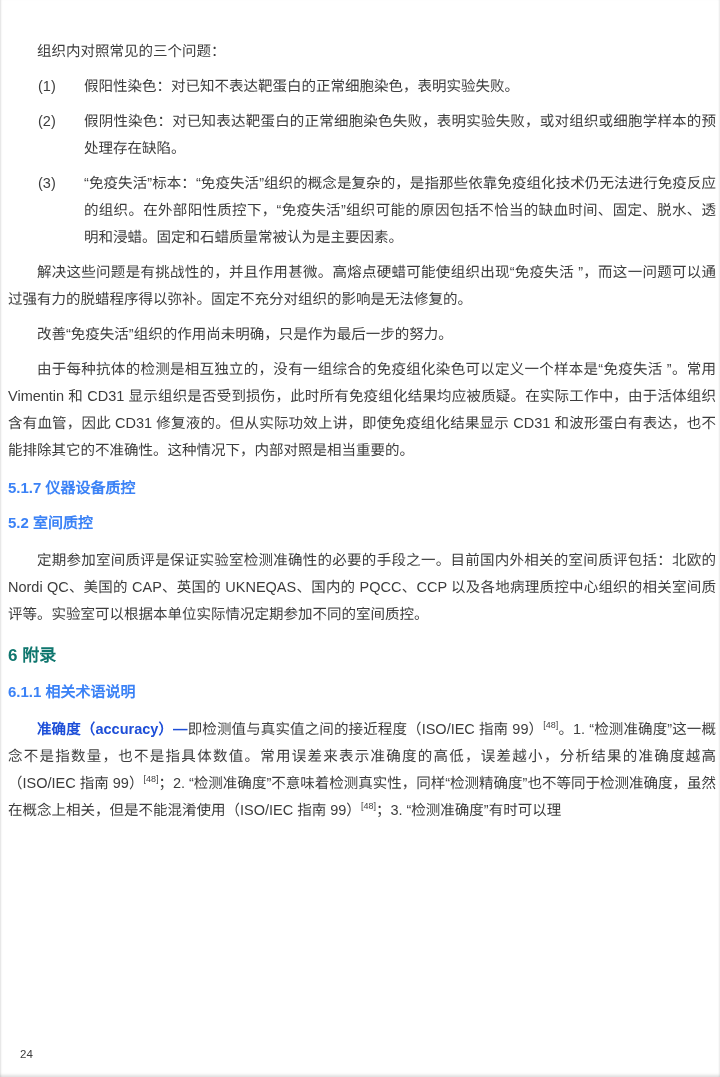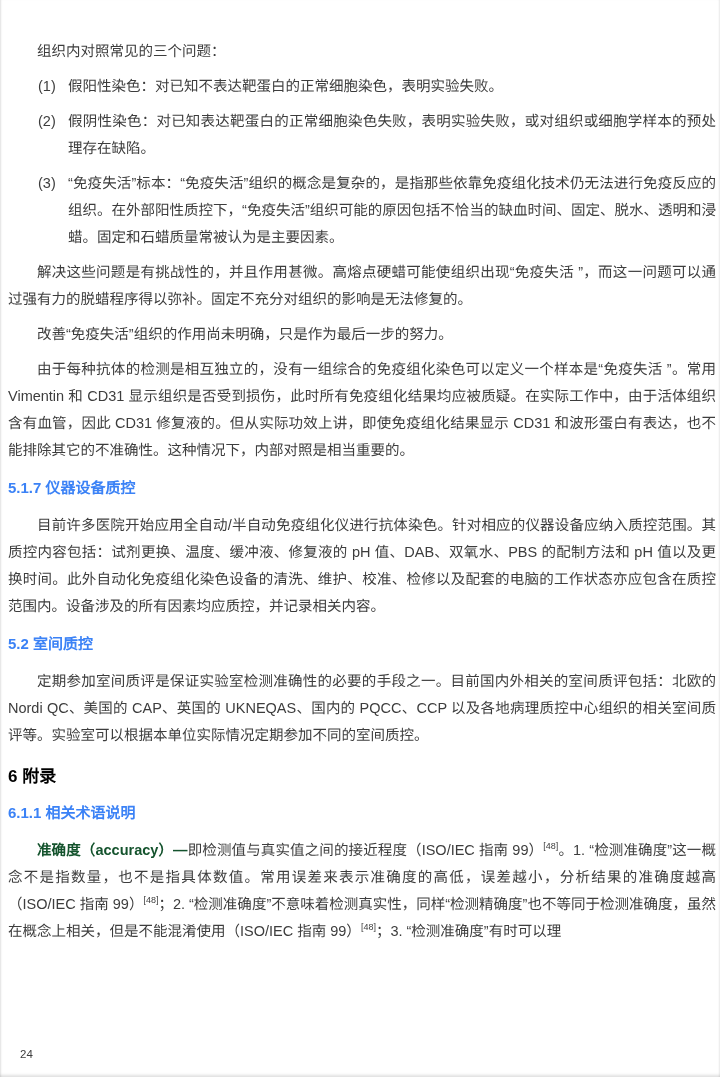--- a/index.html
+++ b/index.html
@@ -30,36 +30,36 @@
   .para  { text-indent: 2em; text-align: justify; }
   .plist { margin: 0; }
   .pl-item {
     display: flex;
     padding-left: 30px;
     margin: 0 0 8px 0;
     font-size: 14.5px;
     line-height: 27px;
   }
   .pl-num { flex: none; width: 30px; }
-  .pl-text { flex: 1; text-align: justify; }
+  .pl-text { flex: 1; text-align: justify; margin-left: 16px; }
   .h3 {
     font-size: 15px;
     font-weight: bold;
     color: #3b82f6;
     margin: 13px 0 13px 0;
     line-height: 22px;
   }
   .h2 {
     font-size: 17px;
     font-weight: bold;
-    color: #000000;
+    color: #0f766e;
     margin: 16px 0 13px 0;
     line-height: 24px;
   }
-  .accuracy strong { color: #14532d; }
+  .accuracy strong { color: #1d4ed8; }
   sup {
     font-size: 9px;
     line-height: 0;
     vertical-align: super;
   }
   .page-number {
     position: absolute;
     left: 20px;
     bottom: 17px;
     font-size: 11.5px;
@@ -89,21 +89,20 @@
   </div>
 
   <p class="body para">解决这些问题是有挑战性的，并且作用甚微。高熔点硬蜡可能使组织出现“免疫失活 ”，而这一问题可以通过强有力的脱蜡程序得以弥补。固定不充分对组织的影响是无法修复的。</p>
 
   <p class="body para">改善“免疫失活”组织的作用尚未明确，只是作为最后一步的努力。</p>
 
   <p class="body para">由于每种抗体的检测是相互独立的，没有一组综合的免疫组化染色可以定义一个样本是“免疫失活 ”。常用 Vimentin 和 CD31 显示组织是否受到损伤，此时所有免疫组化结果均应被质疑。在实际工作中，由于活体组织含有血管，因此 CD31 修复液的。但从实际功效上讲，即使免疫组化结果显示 CD31 和波形蛋白有表达，也不能排除其它的不准确性。这种情况下，内部对照是相当重要的。</p>
 
   <h3 class="h3">5.1.7 仪器设备质控</h3>
 
-  <p class="body para">目前许多医院开始应用全自动/半自动免疫组化仪进行抗体染色。针对相应的仪器设备应纳入质控范围。其质控内容包括：试剂更换、温度、缓冲液、修复液的 pH 值、DAB、双氧水、PBS 的配制方法和 pH 值以及更换时间。此外自动化免疫组化染色设备的清洗、维护、校准、检修以及配套的电脑的工作状态亦应包含在质控范围内。设备涉及的所有因素均应质控，并记录相关内容。</p>
 
   <h3 class="h3">5.2 室间质控</h3>
 
   <p class="body para">定期参加室间质评是保证实验室检测准确性的必要的手段之一。目前国内外相关的室间质评包括：北欧的 Nordi QC、美国的 CAP、英国的 UKNEQAS、国内的 PQCC、CCP 以及各地病理质控中心组织的相关室间质评等。实验室可以根据本单位实际情况定期参加不同的室间质控。</p>
 
   <h2 class="h2">6 附录</h2>
 
 
   <h3 class="h3">6.1.1 相关术语说明</h3>
 

